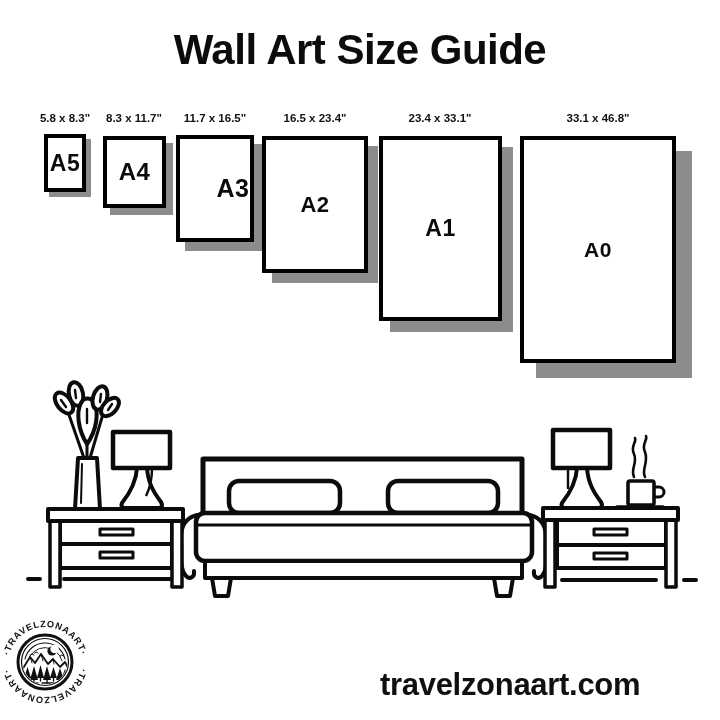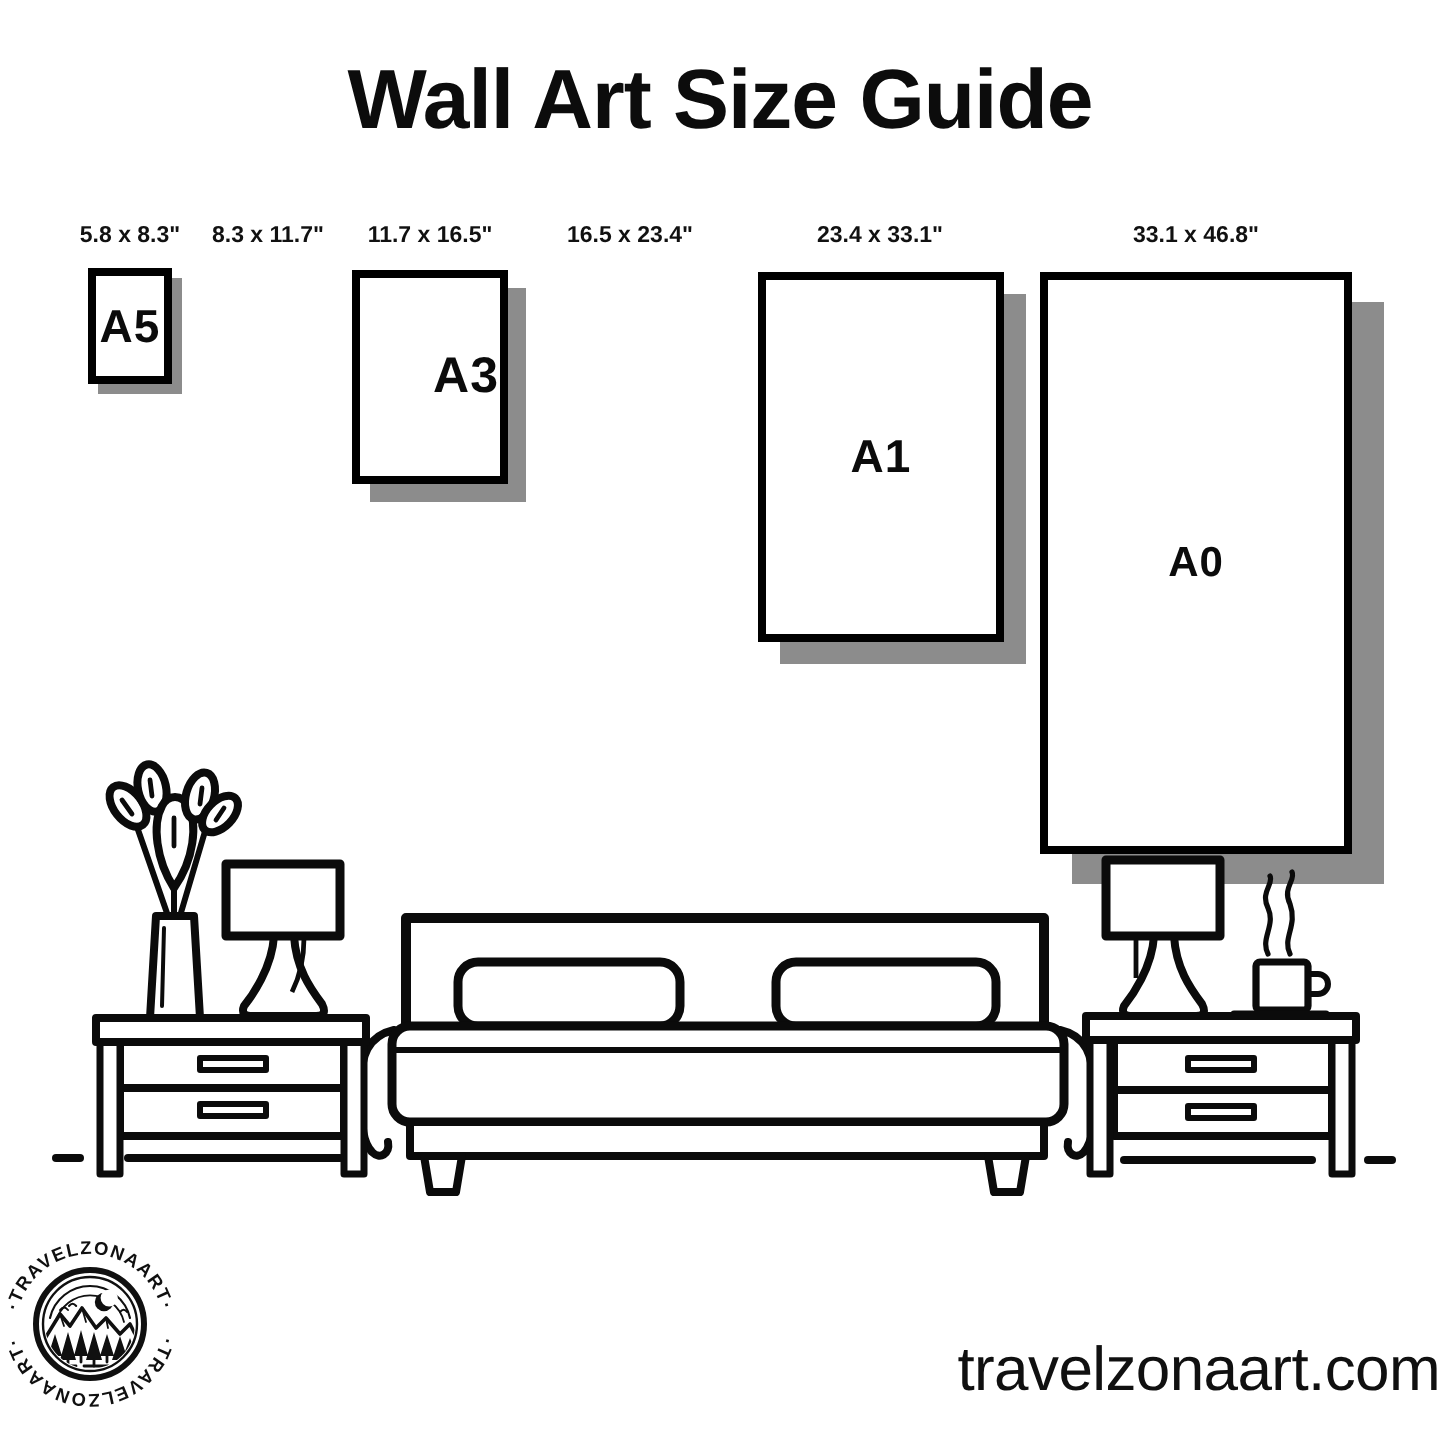--- a/index.html
+++ b/index.html
@@ -19,50 +19,56 @@
   .dim-a0{left:548px;width:100px;}
 
   .size-card{position:absolute;background:#ffffff;border:4px solid #000000;box-sizing:border-box;
              display:flex;align-items:center;justify-content:center;}
   .size-letter{font-weight:700;color:#0b0b0b;letter-spacing:0.5px;}
   .card-a5{left:44px;top:134px;width:42px;height:58px;box-shadow:5px 5px 0 0 #8c8c8c;font-size:23px;}
   .card-a4{left:103px;top:136px;width:63px;height:72px;box-shadow:7px 7px 0 0 #8c8c8c;font-size:24px;}
   .card-a3{left:176px;top:135px;width:78px;height:107px;box-shadow:9px 9px 0 0 #8c8c8c;font-size:25px;padding-left:36px;}
   .card-a2{left:262px;top:136px;width:106px;height:137px;box-shadow:10px 10px 0 0 #8c8c8c;font-size:22px;}
   .card-a1{left:379px;top:136px;width:123px;height:185px;box-shadow:11px 11px 0 0 #8c8c8c;font-size:23px;}
-  .card-a0{left:520px;top:136px;width:156px;height:291px;box-shadow:16px 15px 0 0 #8c8c8c;font-size:21px;}
+  .card-a0{left:520px;top:136px;width:156px;height:227px;box-shadow:16px 15px 0 0 #8c8c8c;font-size:21px;}
   .size-card .size-letter{font-size:inherit;}
 
   .scene{position:absolute;left:0;top:0;width:720px;height:720px;pointer-events:none;}
 
   .logo{position:absolute;left:-3px;top:614px;width:96px;height:96px;}
   .logo text{font-family:"Liberation Sans",sans-serif;font-weight:700;fill:#101010;}
 
-  .website{position:absolute;left:380px;top:667px;width:340px;text-align:right;
-           font-size:31px;font-weight:400;letter-spacing:-0.3px;color:#101010;}
+  .website{position:absolute;left:380px;top:667px;width:340px;text-align:left;
+           font-size:31px;font-weight:700;letter-spacing:-0.3px;color:#101010;}
 </style>
 </head>
 <body>
 
 <div class="canvas">
 
   <h1 class="title">Wall Art Size Guide</h1>
 
   <div class="dim-label dim-a5">5.8 x 8.3"</div>
   <div class="dim-label dim-a4">8.3 x 11.7"</div>
   <div class="dim-label dim-a3">11.7 x 16.5"</div>
   <div class="dim-label dim-a2">16.5 x 23.4"</div>
   <div class="dim-label dim-a1">23.4 x 33.1"</div>
   <div class="dim-label dim-a0">33.1 x 46.8"</div>
 
   <div class="size-card card-a5">
     <span class="size-letter">A5</span>
   </div>
+  <div class="size-card card-a4">
+    <span class="size-letter">A4</span>
+  </div>
   <div class="size-card card-a3">
     <span class="size-letter">A3</span>
+  </div>
+  <div class="size-card card-a2">
+    <span class="size-letter">A2</span>
   </div>
   <div class="size-card card-a1">
     <span class="size-letter">A1</span>
   </div>
   <div class="size-card card-a0">
     <span class="size-letter">A0</span>
   </div>
 
   <svg class="scene" viewBox="0 0 720 720" fill="none" stroke="#0b0b0b" stroke-linejoin="round">
 

